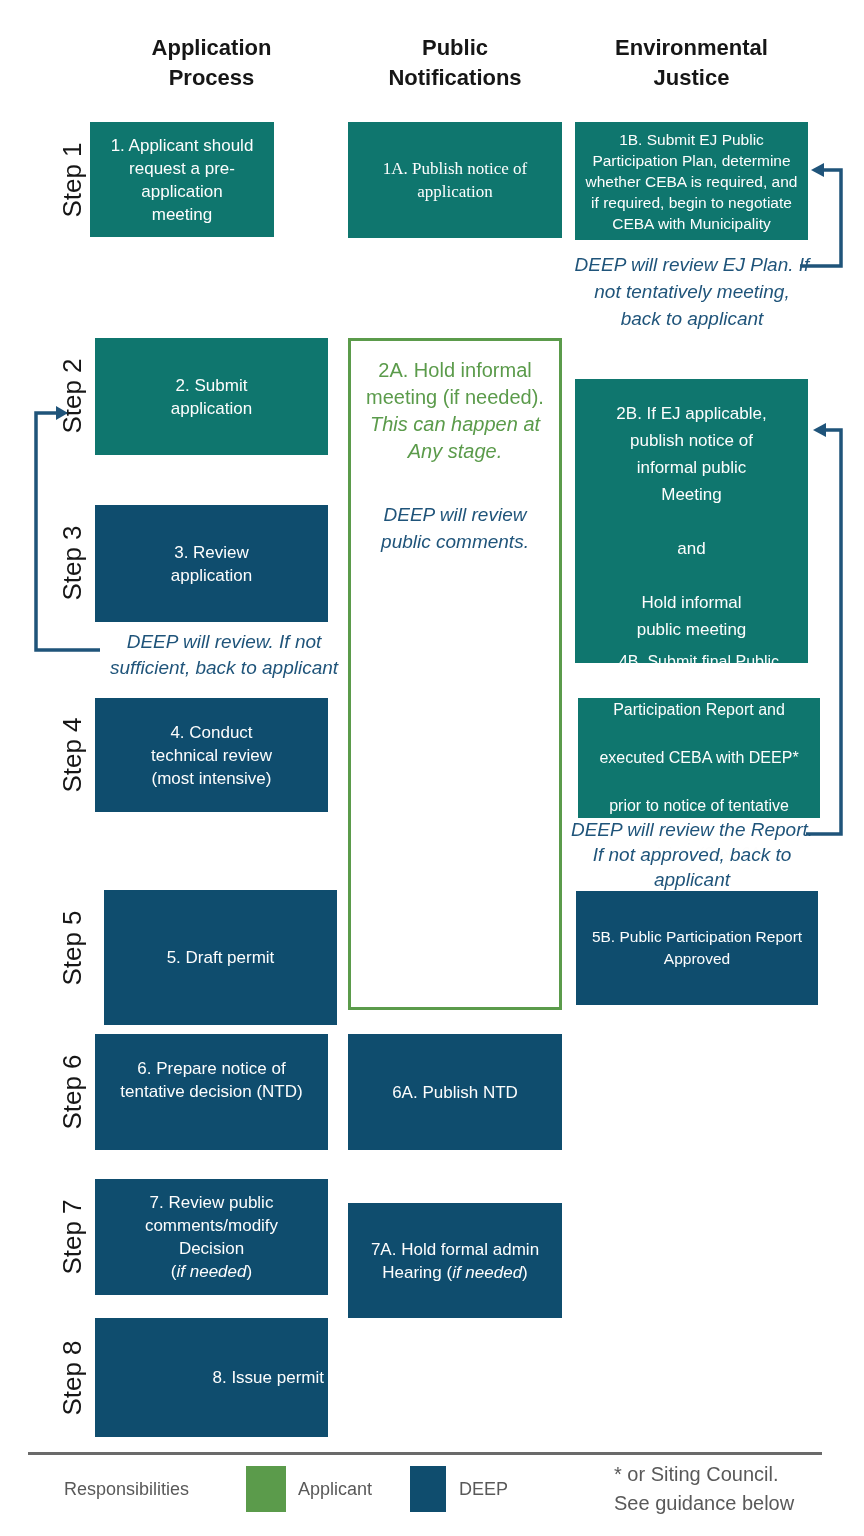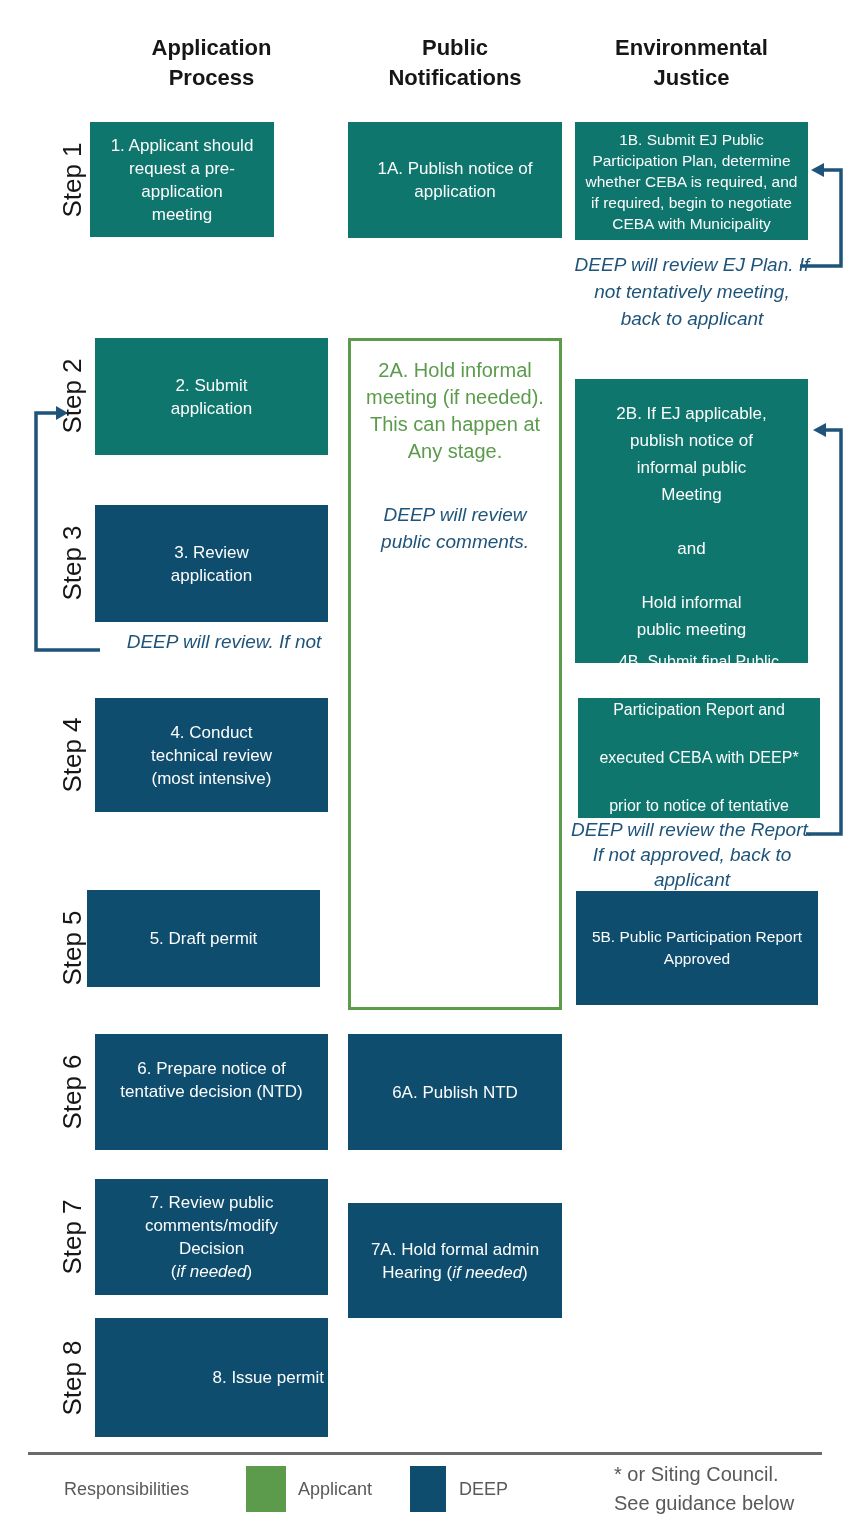--- a/index.html
+++ b/index.html
@@ -17,21 +17,21 @@
   .green{background:#0f766e;}
   .blue{background:#0F4D6E;}
   .small{font-size:15.5px;line-height:21px;}
   .mid{font-size:16px;line-height:22px;}
   .loose{line-height:27px;margin-top:41px;}
   .mt-gap{margin-top:27px;}
   .pad-b{padding-bottom:28px;}
   .panel{position:absolute;background:#ffffff;border:3px solid #5B9B4B;box-sizing:border-box;
          text-align:center;}
   .panel-green-text{color:#5B9B4B;font-size:20px;line-height:27px;margin-top:16px;}
-  .panel-green-text .it{}
+  .panel-green-text .it{font-style:italic;}
   .panel-note{color:#1F547A;font-style:italic;font-size:19px;line-height:27px;margin-top:36px;}
   .annotation{position:absolute;color:#1F547A;font-style:italic;text-align:center;
               font-size:19px;line-height:27px;}
   .legend-label{position:absolute;color:#595959;font-size:18px;line-height:22px;}
   .swatch{position:absolute;}
   .legend-note{position:absolute;color:#595959;font-size:20px;line-height:29px;text-align:left;}
   .divider{position:absolute;background:#6A6A6A;}
   .arrows{position:absolute;left:0;top:0;pointer-events:none;}
   em{font-style:italic;}
 </style>
@@ -60,21 +60,21 @@
   <div class="step-label" style="left:2px;top:933px;">Step 5</div>
   <div class="step-label" style="left:2px;top:1077px;">Step 6</div>
   <div class="step-label" style="left:2px;top:1222px;">Step 7</div>
   <div class="step-label" style="left:2px;top:1363px;">Step 8</div>
 
   <div class="box green" style="left:90px;top:122px;width:184px;height:115px;">
     <span class="ln">1. Applicant should</span>
     <span class="ln">request a pre-application</span>
     <span class="ln">meeting</span>
   </div>
-  <div class="box green" style="left:348px;top:122px;width:214px;height:116px;">
+  <div class="box green" style="left:348px;top:122px;width:214px;height:116px;font-family:Liberation Serif, serif;">
     <span class="ln">1A. Publish notice of</span>
     <span class="ln">application</span>
   </div>
   <div class="box green small" style="left:575px;top:122px;width:233px;height:118px;">
     <span class="ln">1B. Submit EJ Public</span>
     <span class="ln">Participation Plan, determine</span>
     <span class="ln">whether CEBA is required, and</span>
     <span class="ln">if required, begin to negotiate</span>
     <span class="ln">CEBA with Municipality</span>
   </div>
@@ -113,20 +113,21 @@
     <span class="ln">public meeting</span>
   </div>
 
   <div class="box blue" style="left:95px;top:505px;width:233px;height:117px;">
     <span class="ln">3. Review</span>
     <span class="ln">application</span>
   </div>
 
   <div class="annotation" style="left:85px;top:629px;width:278px;line-height:26px;">
     <span class="ln">DEEP will review. If not</span>
+    <span class="ln">sufficient, back to applicant</span>
   </div>
 
   <div class="box blue" style="left:95px;top:698px;width:233px;height:114px;">
     <span class="ln">4. Conduct</span>
     <span class="ln">technical review</span>
     <span class="ln">(most intensive)</span>
   </div>
   <div class="box green mid" style="left:578px;top:698px;width:242px;height:120px;gap:26px;">
     <span class="ln">4B. Submit final Public</span>
     <span class="ln">Participation Report and</span>
@@ -134,21 +135,21 @@
     <span class="ln">prior to notice of tentative</span>
     <span class="ln">decision. (Step 6A)</span>
   </div>
 
   <div class="annotation" style="left:560px;top:817px;width:264px;line-height:25px;">
     <span class="ln">DEEP will review the Report.</span>
     <span class="ln">If not approved, back to</span>
     <span class="ln">applicant</span>
   </div>
 
-  <div class="box blue" style="left:87px;top:890px;width:233px;height:97px;">
+  <div class="box blue" style="left:104px;top:890px;width:233px;height:135px;">
     <span class="ln">5. Draft permit</span>
   </div>
   <div class="box blue" style="left:576px;top:891px;width:242px;height:114px;font-size:15.5px;line-height:22px;">
     <span class="ln">5B. Public Participation Report</span>
     <span class="ln">Approved</span>
   </div>
 
   <div class="box blue pad-b" style="left:95px;top:1034px;width:233px;height:116px;">
     <span class="ln">6. Prepare notice of</span>
     <span class="ln">tentative decision (NTD)</span>

